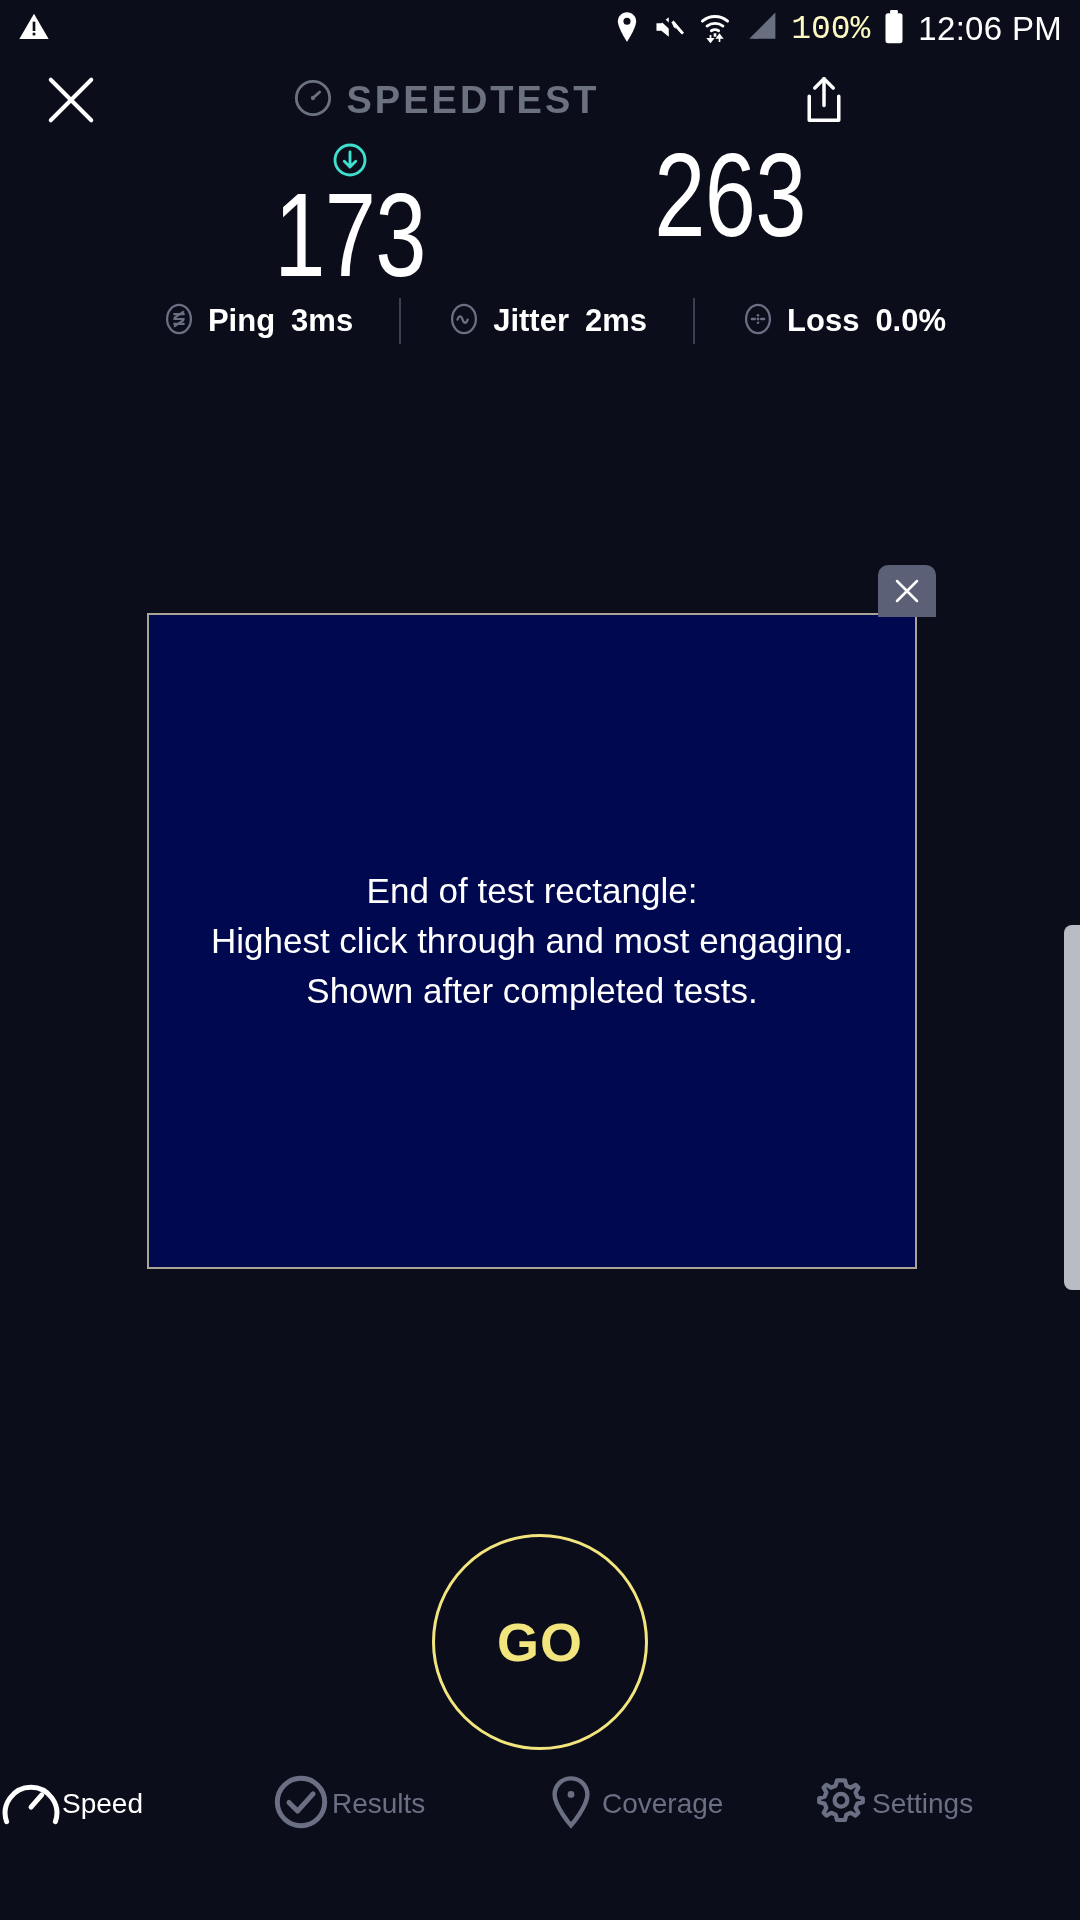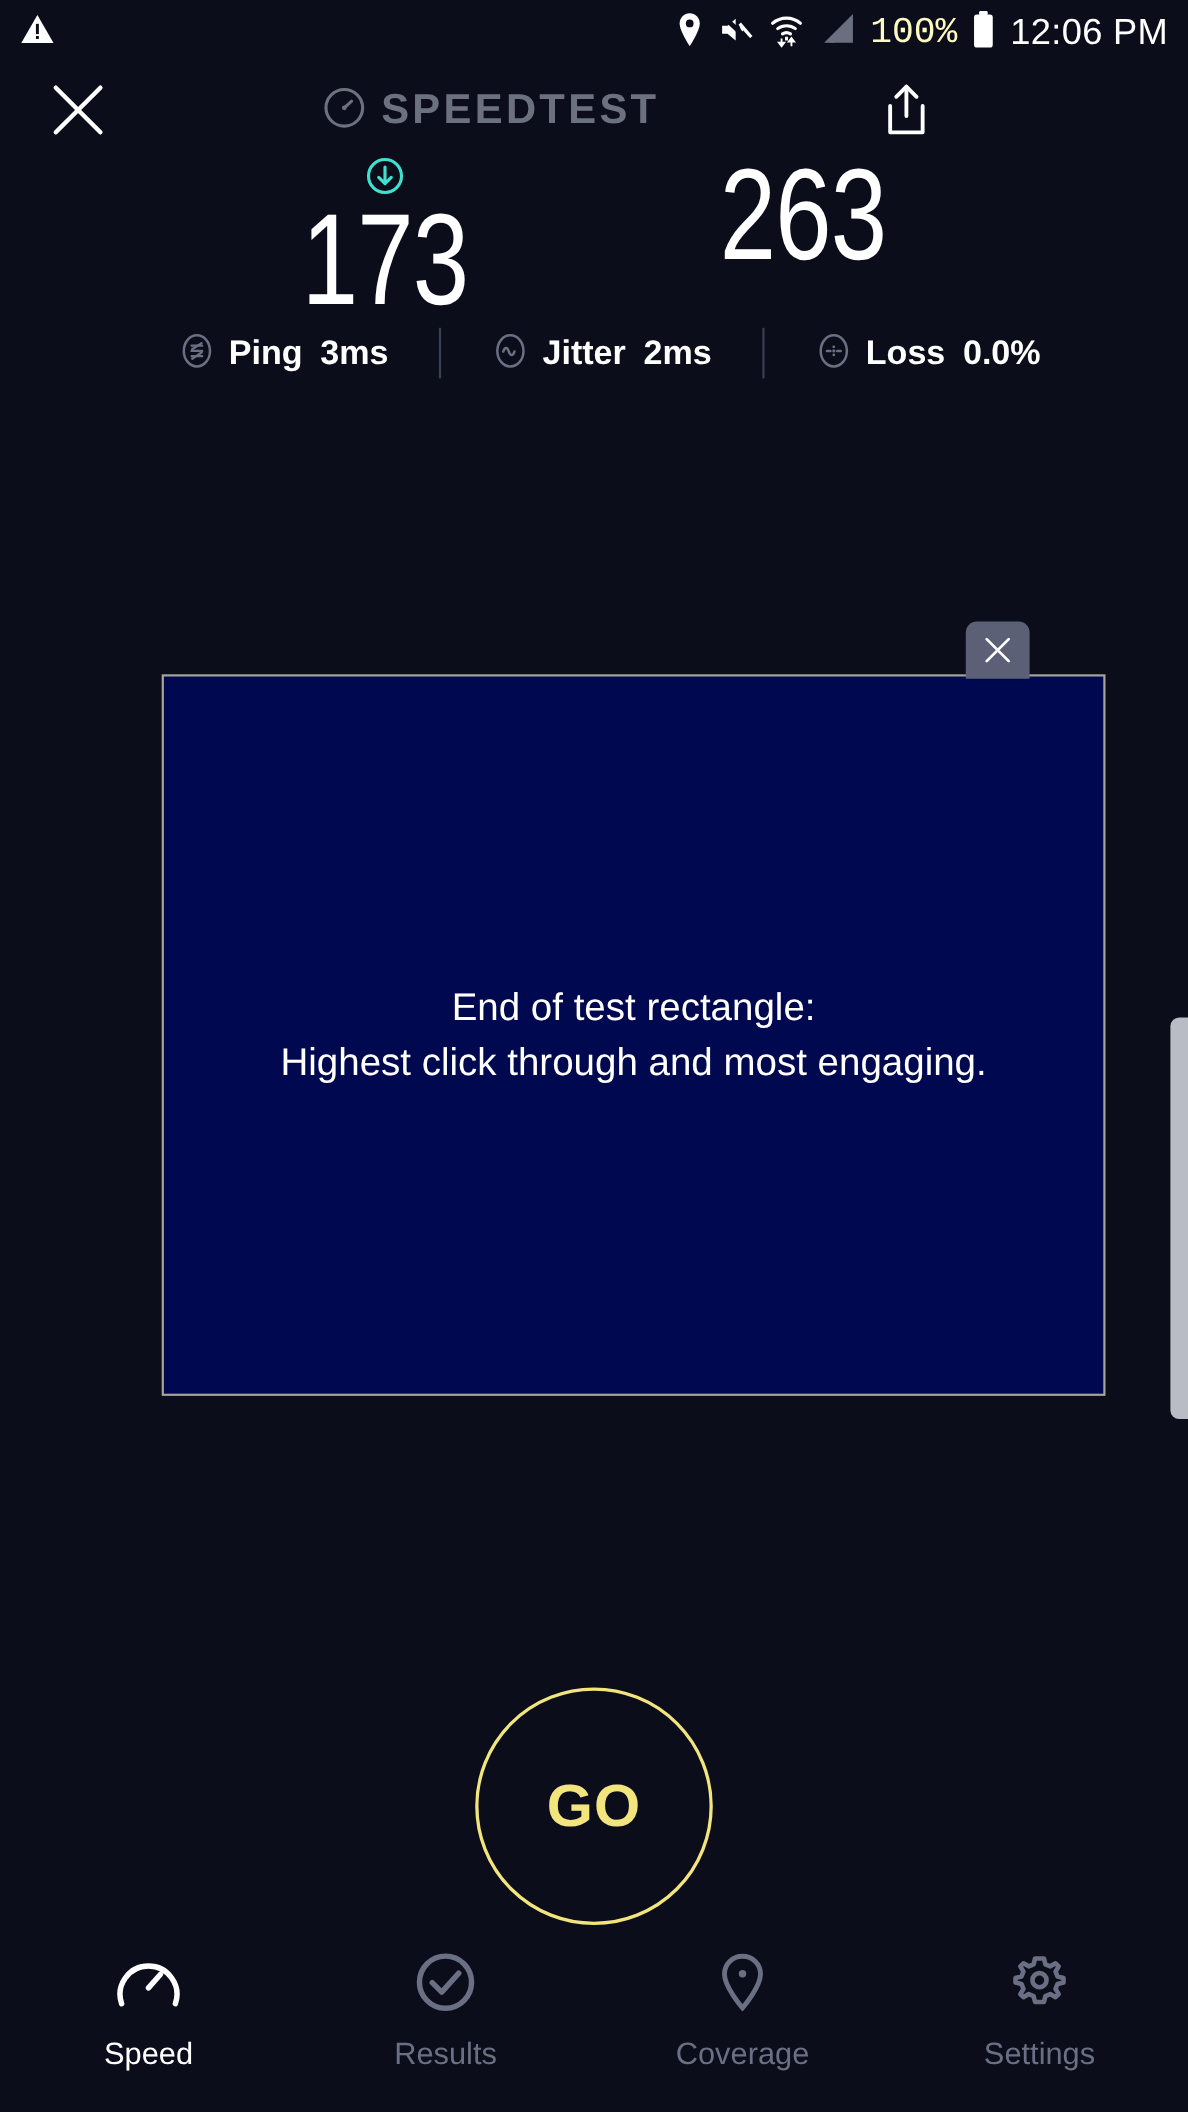--- a/index.html
+++ b/index.html
@@ -67,21 +67,21 @@
   .pjl-val { font-size:31px; font-weight:700; color:#fff; margin-left:4px; }
   .pjl-div { width:2px; height:46px; background:#3a3f52; margin:0 46px; }
 
   
   .ad-close {
     position:absolute; left:878px; top:565px; width:58px; height:52px;
     background:#5c6076; border-radius:10px 10px 0 0;
     display:flex; align-items:center; justify-content:center; cursor:pointer; z-index:3;
   }
   .ad-box {
-    position:absolute; left:147px; top:613px; width:858px; height:656px;
+    position:absolute; left:147px; top:613px; width:770px; height:656px;
     background:#00084f; border:2px solid #a9a496;
     display:flex; align-items:center; justify-content:center;
     z-index:2;
   }
   .ad-text {
     color:#ffffff; font-size:35px; line-height:1.42; text-align:center;
     font-weight:400; width:96%;
   }
   .ad-text div { white-space:nowrap; }
 
@@ -99,21 +99,21 @@
     display:flex; align-items:center; justify-content:center;
     cursor:pointer;
   }
   .go-txt { color:#f3e57e; font-size:54px; font-weight:700; letter-spacing:1px; }
 
   
   .tabbar {
     position:absolute; left:0; bottom:0; width:1080px; height:160px;
     display:flex; align-items:flex-start; padding-top:14px;
   }
-  .tab { flex:1; display:flex; flex-direction:column; align-items:center; gap:16px; cursor:pointer; }
+  .tab { flex:1; display:flex; flex-direction:row; align-items:center; cursor:pointer; }
   .tab-label { font-size:28px; }
   .tab.active .tab-label { color:#ffffff; }
   .tab.inactive .tab-label { color:#6a6f84; }
 </style>
 </head>
 <body>
 
 <div id="app">
 
   <div class="statusbar">
@@ -263,20 +263,21 @@
   <div class="ad-close">
     <svg width="30" height="30" viewBox="0 0 24 24">
         <path d="M4 4 L20 20 M20 4 L4 20" stroke="#ffffff" stroke-width="2" stroke-linecap="round"></path>
       </svg>
   </div>
 
   <div class="ad-box">
     <div class="ad-text">
       <div>End of test rectangle:</div>
       <div>Highest click through and most engaging.</div>
+      <div>Shown after completed tests.</div>
     </div>
   </div>
 
   <div class="scrollbar"></div>
 
   <div class="go-btn">
     <span class="go-txt">GO</span>
   </div>
 
   <div class="tabbar">

